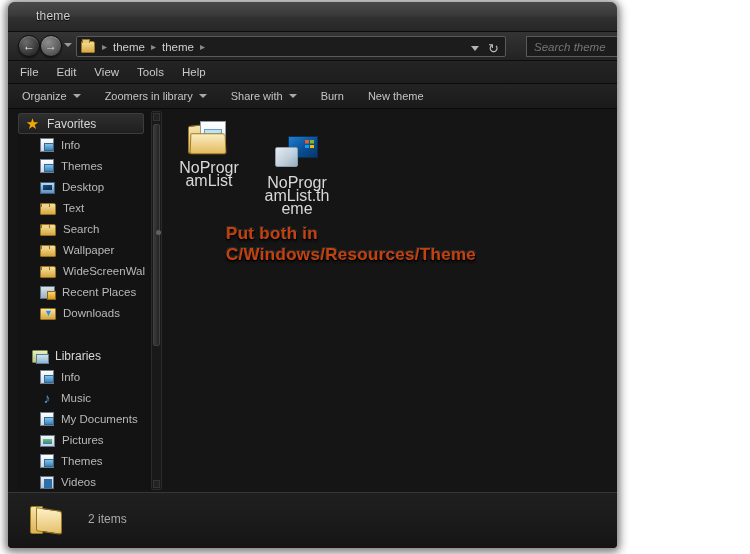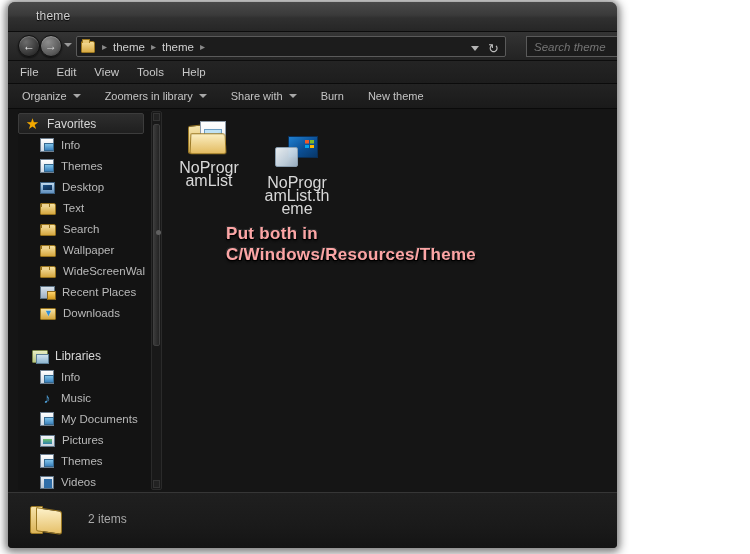--- a/index.html
+++ b/index.html
@@ -341,21 +341,21 @@
   }
   #icon-theme .tile {
     position:absolute; left:0; top:13px; width:23px; height:20px;
     background: linear-gradient(135deg,#f2f7fb 0%,#c6d6e3 60%,#9fb5c8 100%);
     border:1px solid #8fa4b6; border-radius:2px;
     opacity:.95;
   }
 
   #annotation-text {
     position:absolute; left:62px; top:112px;
-    font-size:17px; font-weight:bold; color:#fca5a5;
+    font-size:17px; font-weight:bold; color:#c2410c;
     line-height:21px; letter-spacing:.3px;
     text-shadow: 1px 1px 0 #000, -1px -1px 0 #2a2a2a, 1px -1px 0 #2a2a2a,
                  -1px 1px 0 #000, 0 2px 3px rgba(0,0,0,.9);
   }
 
   
   #status-bar {
     position: absolute; left: 0; top: 490px;
     width: 734px; height: 56px;
     background: linear-gradient(180deg,#1f1f1f 0%,#1a1a1a 60%,#141414 100%);

